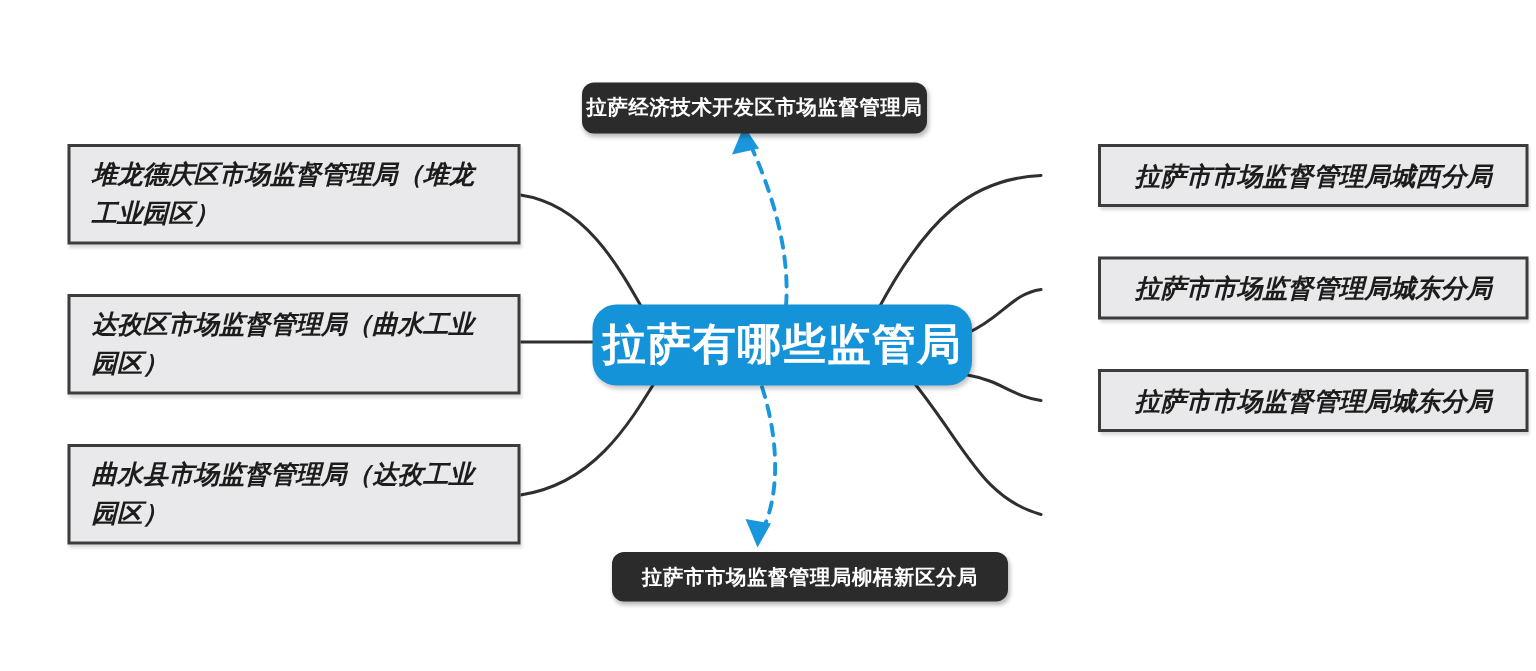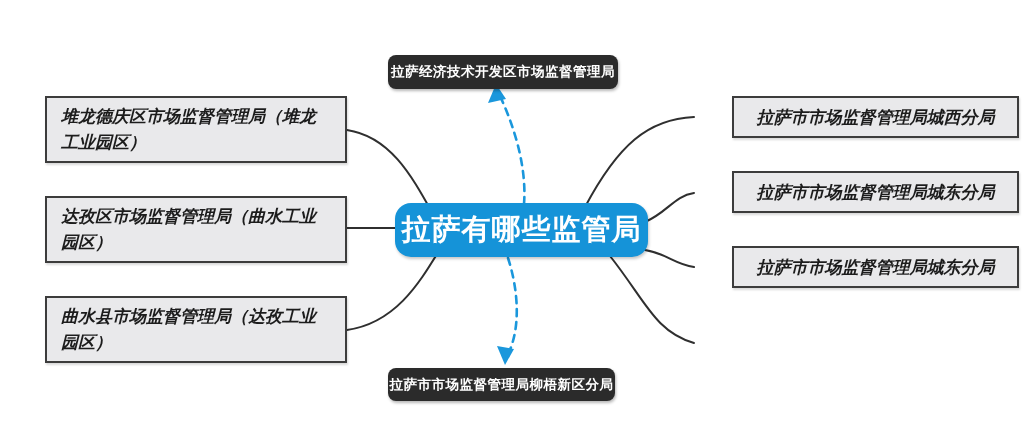--- a/index.html
+++ b/index.html
@@ -21,21 +21,21 @@
     background:var(--center-fill,#1593d8);color:var(--center-text,#fff);
     border-radius:16px;font-size:29px;justify-content:center;letter-spacing:1px;
     box-shadow:1px 2px 3px rgba(0,0,0,.22);
   }
   .dark-node{
     background:var(--dark-fill,#2b2b2b);color:var(--dark-text,#fff);
     border-radius:8px;font-size:13.5px;justify-content:center;letter-spacing:.5px;
     box-shadow:1px 2px 3px rgba(0,0,0,.28);
   }
   .top-node{left:388px;top:55px;width:230px;height:34px;}
-  .bottom-node{left:388px;top:368px;width:227px;height:33px;}
+  .bottom-node{left:408px;top:368px;width:264px;height:33px;}
   .branch{
     background:var(--branch-fill,#e9e9eb);
     border:2px solid var(--branch-border,#3c3c3c);
     border-radius:0;color:var(--branch-text,#1c1c1c);font-size:17px;
     box-shadow:1px 2px 2px rgba(0,0,0,.15);
     font-style:italic;
   }
   .left-branch{left:45px;width:302px;height:67px;padding:0 14px;white-space:pre-line;line-height:1.5;}
   .right-branch{left:732px;width:287px;height:42px;justify-content:center;text-align:center;}
   .l1{top:96px}.l2{top:196px}.l3{top:296px}

